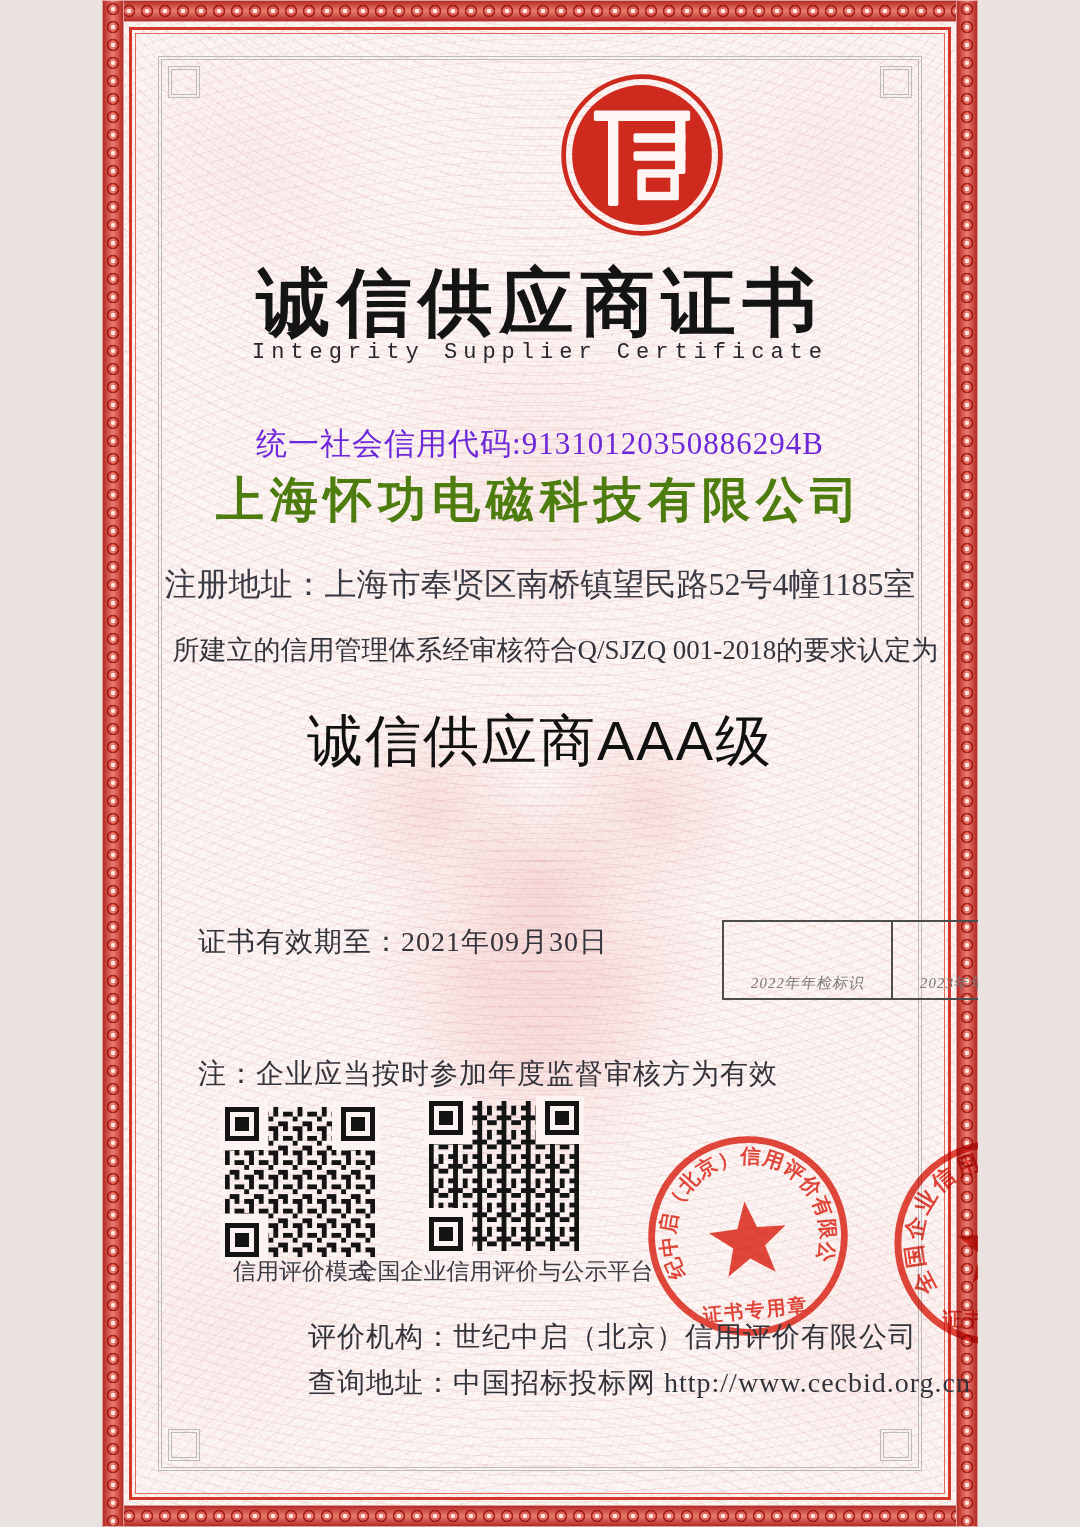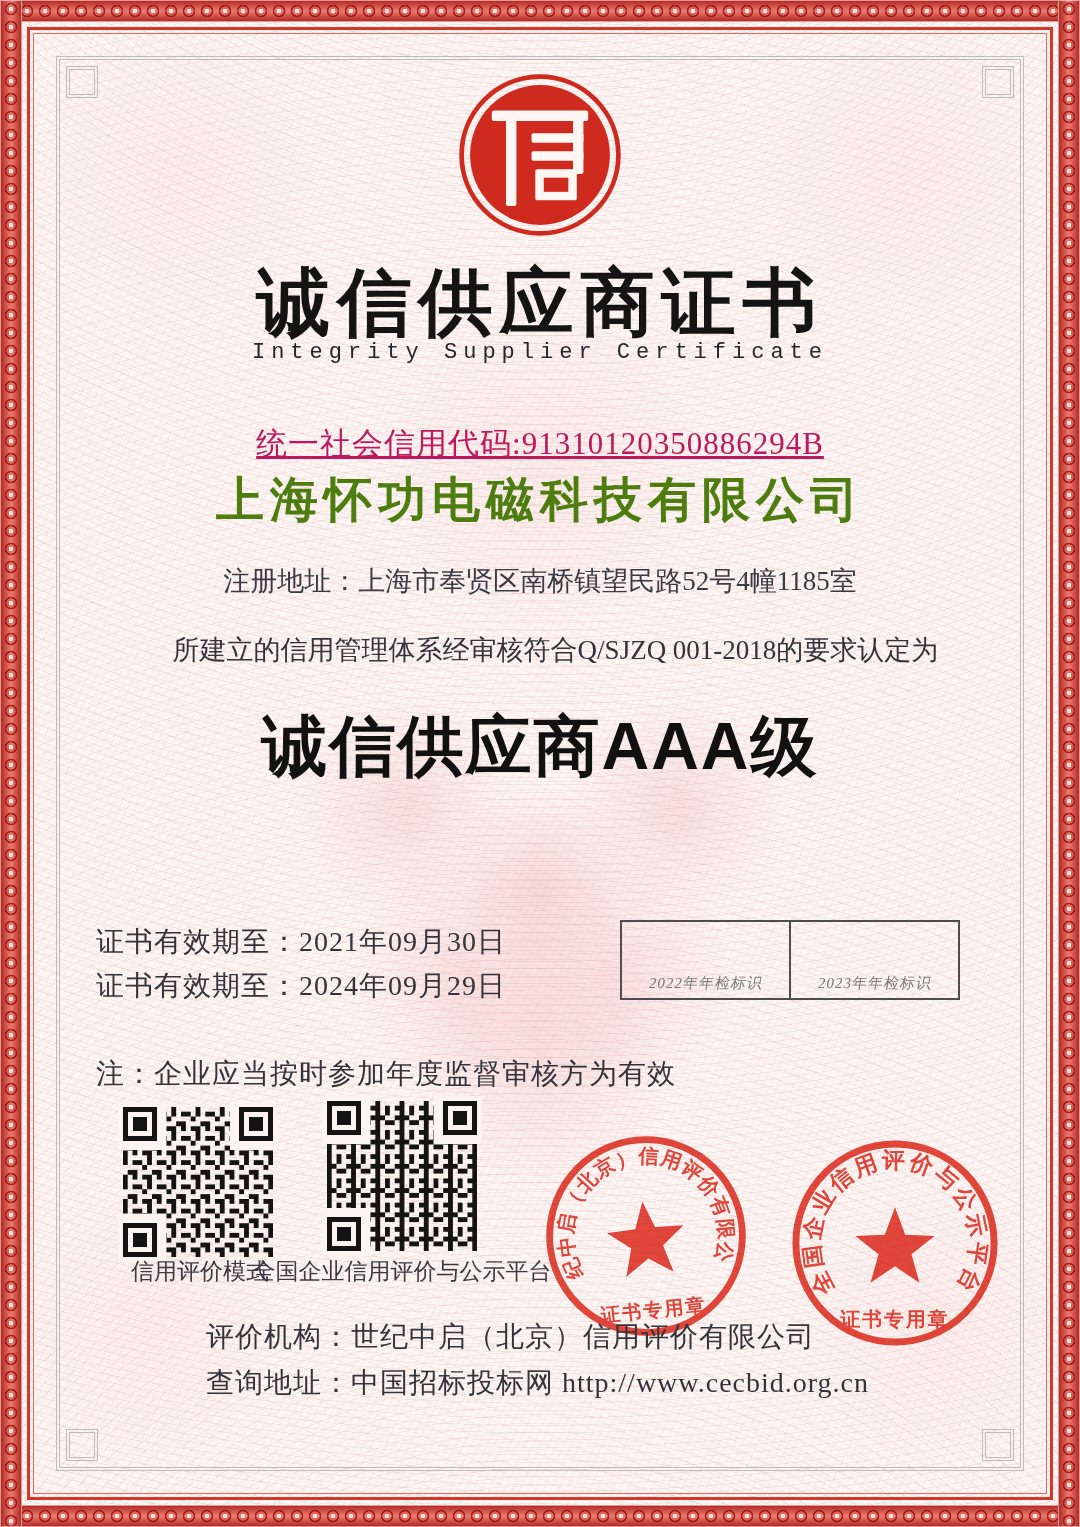--- a/index.html
+++ b/index.html
@@ -1,17 +1,17 @@
 <!DOCTYPE html>
 <html><head>
 <meta charset="utf-8">
 <style>
   html,body{margin:0;padding:0;background:#e9e2df;}
   .cert{
-    position:relative; width:1080px; height:1527px; margin:0 auto;
+    position:relative; width:876px; height:1527px; margin:0 auto;
     background:#fcf5f3; overflow:hidden;
     font-family:"Liberation Serif","DejaVu Serif",serif; color:#3a3a42;
   }
   .abs{position:absolute;}
   .ctext{left:0;right:0;text-align:center;}
 
   
   .band{position:absolute; background-color:#e04437;
     box-shadow: inset 0 0 0 1px rgba(255,255,255,.55);}
   .band-h{
@@ -63,26 +63,26 @@
       repeating-linear-gradient(25deg, rgba(228,150,150,.07) 0 2px, transparent 2px 11px);}
 
   
   .seal{left:455px; top:70px; width:170px; height:170px;}
 
   
   .title{top:266px; font-size:74px; line-height:1; font-weight:900; letter-spacing:7px;
     color:#141414; font-family:"Liberation Sans","DejaVu Sans",sans-serif;}
   .subtitle{top:340px; font-size:22px; letter-spacing:6px; color:#26262c;
     font-family:Liberation Mono, monospace;}
-  .creditcode{top:423px; font-size:31px; letter-spacing:1px; color:#be185d;text-decoration:underline;}
+  .creditcode{top:423px; font-size:31px; letter-spacing:1px; color:#6d28d9;}
   .company{top:474px; font-size:48px; line-height:1.1; font-weight:900; letter-spacing:6px;
     color:#4d7c0f; font-family:"Liberation Sans","DejaVu Sans",sans-serif;}
-  .address{top:563px; font-size:27px; color:#3a3a44;}
+  .address{top:563px; font-size:32px; color:#3a3a44;}
   .statement{top:632px; font-size:27px; color:#33333b;padding-left:31px;}
-  .rating{top:712px; font-size:66px; line-height:1.05; font-weight:700; letter-spacing:2px;
+  .rating{top:712px; font-size:56px; line-height:1.05; font-weight:400; letter-spacing:2px;
     color:#111; font-family:"Liberation Sans","DejaVu Sans",sans-serif;}
 
   .infoline{left:96px; font-size:28px; color:#33333b; letter-spacing:1px;}
 
   .yearbox{left:620px; top:920px; width:336px; height:76px; display:flex;
     border:2px solid #4d4d4d;}
   .yearcell{flex:1; display:flex; align-items:flex-end; justify-content:center;
     padding-bottom:5px;}
   .yearcell + .yearcell{border-left:2px solid #4d4d4d;}
   .yearcell span{font-size:15px; color:#7a7a7a; transform:skewX(-10deg); letter-spacing:1px;}
@@ -136,21 +136,20 @@
 
   <div class="abs ctext title">诚信供应商证书</div>
   <div class="abs ctext subtitle">Integrity Supplier Certificate</div>
   <div class="abs ctext creditcode">统一社会信用代码:91310120350886294B</div>
   <div class="abs ctext company">上海怀功电磁科技有限公司</div>
   <div class="abs ctext address">注册地址：上海市奉贤区南桥镇望民路52号4幢1185室</div>
   <div class="abs ctext statement">所建立的信用管理体系经审核符合Q/SJZQ 001-2018的要求认定为</div>
   <div class="abs ctext rating">诚信供应商AAA级</div>
 
   <div class="abs infoline" style="top:923px">证书有效期至：2021年09月30日</div>
-  <div class="abs infoline" style="top:967px">证书有效期至：2024年09月29日</div>
   <div class="abs infoline" style="top:1055px">注：企业应当按时参加年度监督审核方为有效</div>
 
   <div class="abs yearbox">
     <div class="yearcell">
       <span>2022年年检标识</span>
     </div>
     <div class="yearcell">
       <span>2023年年检标识</span>
     </div>
   </div>

